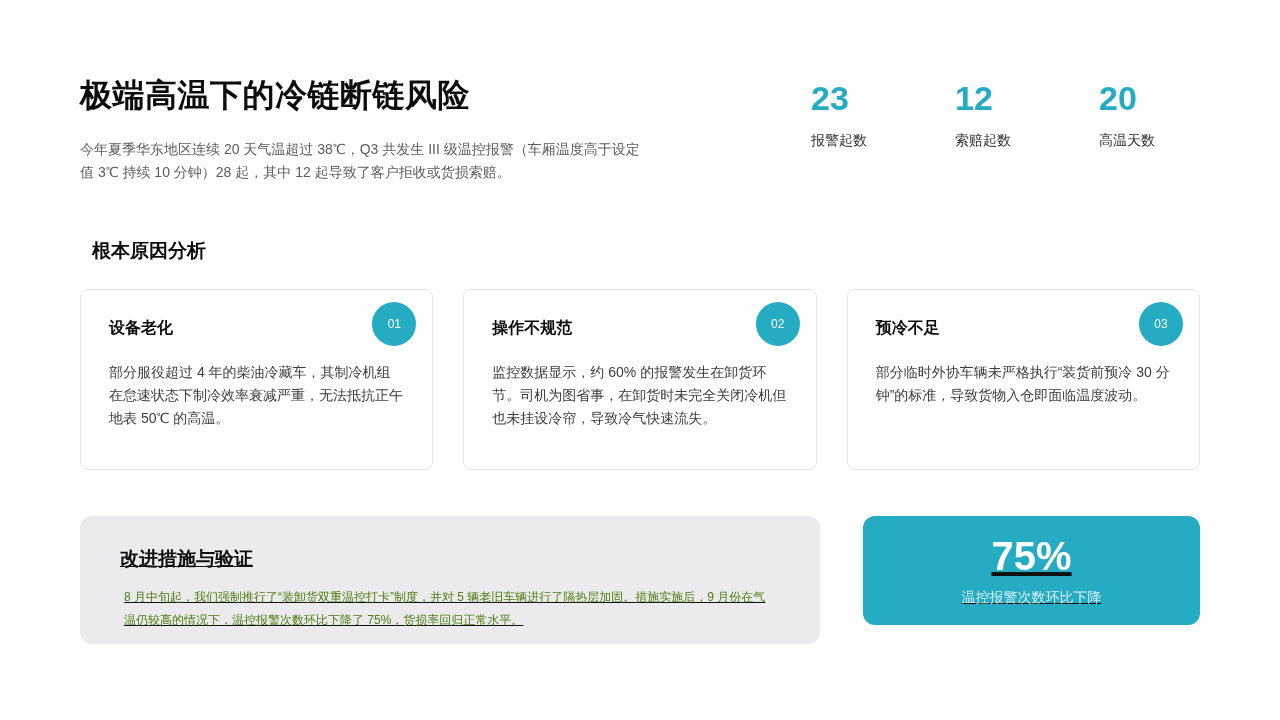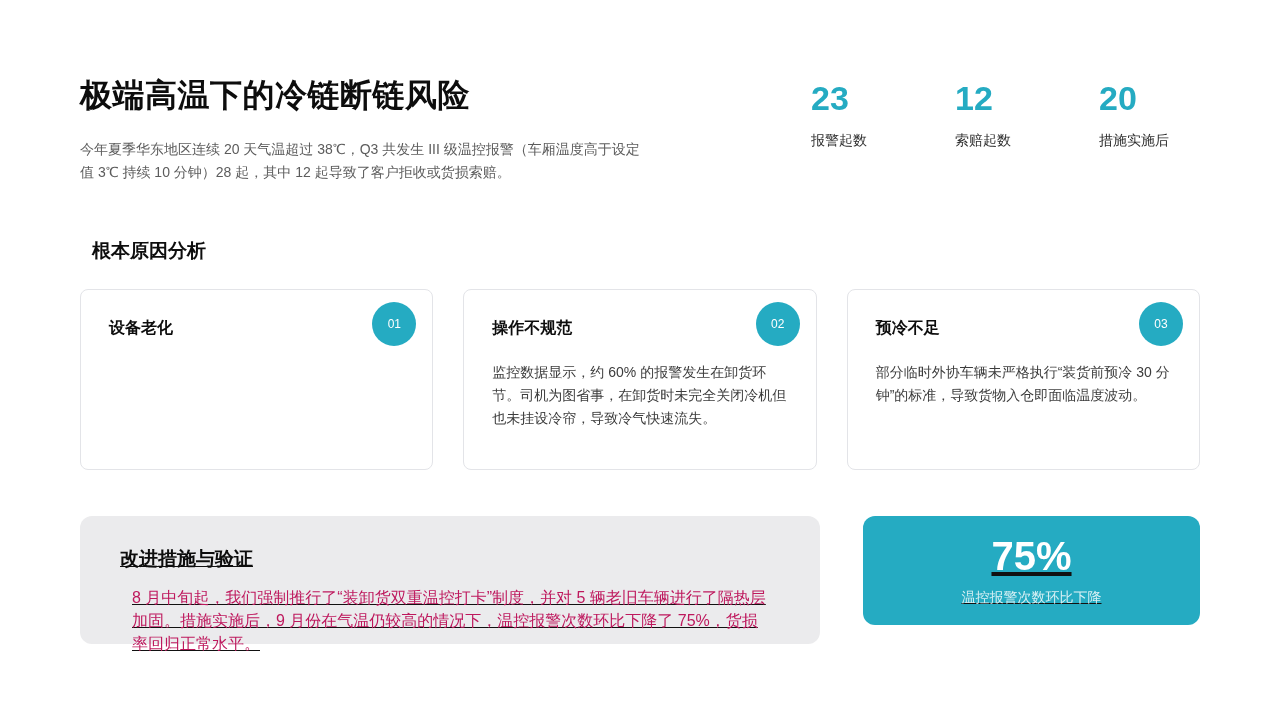--- a/index.html
+++ b/index.html
@@ -75,21 +75,21 @@
   }
   .improve-panel{
     width:740px;flex:0 0 740px;height:128px;
     background:var(--panel-gray);border-radius:12px;
     padding:30px 40px;
   }
   .improve-heading{
     margin:0 0 14px 0;font-size:19px;font-weight:800;color:#0d0d0d;
   }
   .improve-body{
-    margin:12px;font-size:16px;line-height:23px;color:#be185d;
+    margin:4px;font-size:12px;line-height:23px;color:#4d7c0f;
   }
   .highlight-panel{
     flex:1 1 0;height:109px;border-radius:12px;
     background:var(--accent);
     display:flex;flex-direction:column;align-items:center;justify-content:center;margin-left:15px;
   }
   .highlight-value{
     font-size:40px;line-height:42px;font-weight:800;color:#ffffff;
   }
   .highlight-label{
@@ -110,30 +110,31 @@
     <div class="stat">
       <span class="stat-value">23</span>
       <span class="stat-label">报警起数</span>
     </div>
     <div class="stat">
       <span class="stat-value">12</span>
       <span class="stat-label">索赔起数</span>
     </div>
     <div class="stat">
       <span class="stat-value">20</span>
-      <span class="stat-label">措施实施后</span>
+      <span class="stat-label">高温天数</span>
     </div>
   </div>
 
   <h2 class="section-heading">根本原因分析</h2>
 
   <div class="cards">
     <div class="card">
       <span class="card-badge">01</span>
       <h3 class="card-title">设备老化</h3>
+      <p class="card-body">部分服役超过 4 年的柴油冷藏车，其制冷机组在怠速状态下制冷效率衰减严重，无法抵抗正午地表 50℃ 的高温。</p>
     </div>
     <div class="card">
       <span class="card-badge">02</span>
       <h3 class="card-title">操作不规范</h3>
       <p class="card-body">监控数据显示，约 60% 的报警发生在卸货环节。司机为图省事，在卸货时未完全关闭冷机但也未挂设冷帘，导致冷气快速流失。</p>
     </div>
     <div class="card">
       <span class="card-badge">03</span>
       <h3 class="card-title">预冷不足</h3>
       <p class="card-body">部分临时外协车辆未严格执行“装货前预冷 30 分钟”的标准，导致货物入仓即面临温度波动。</p>

